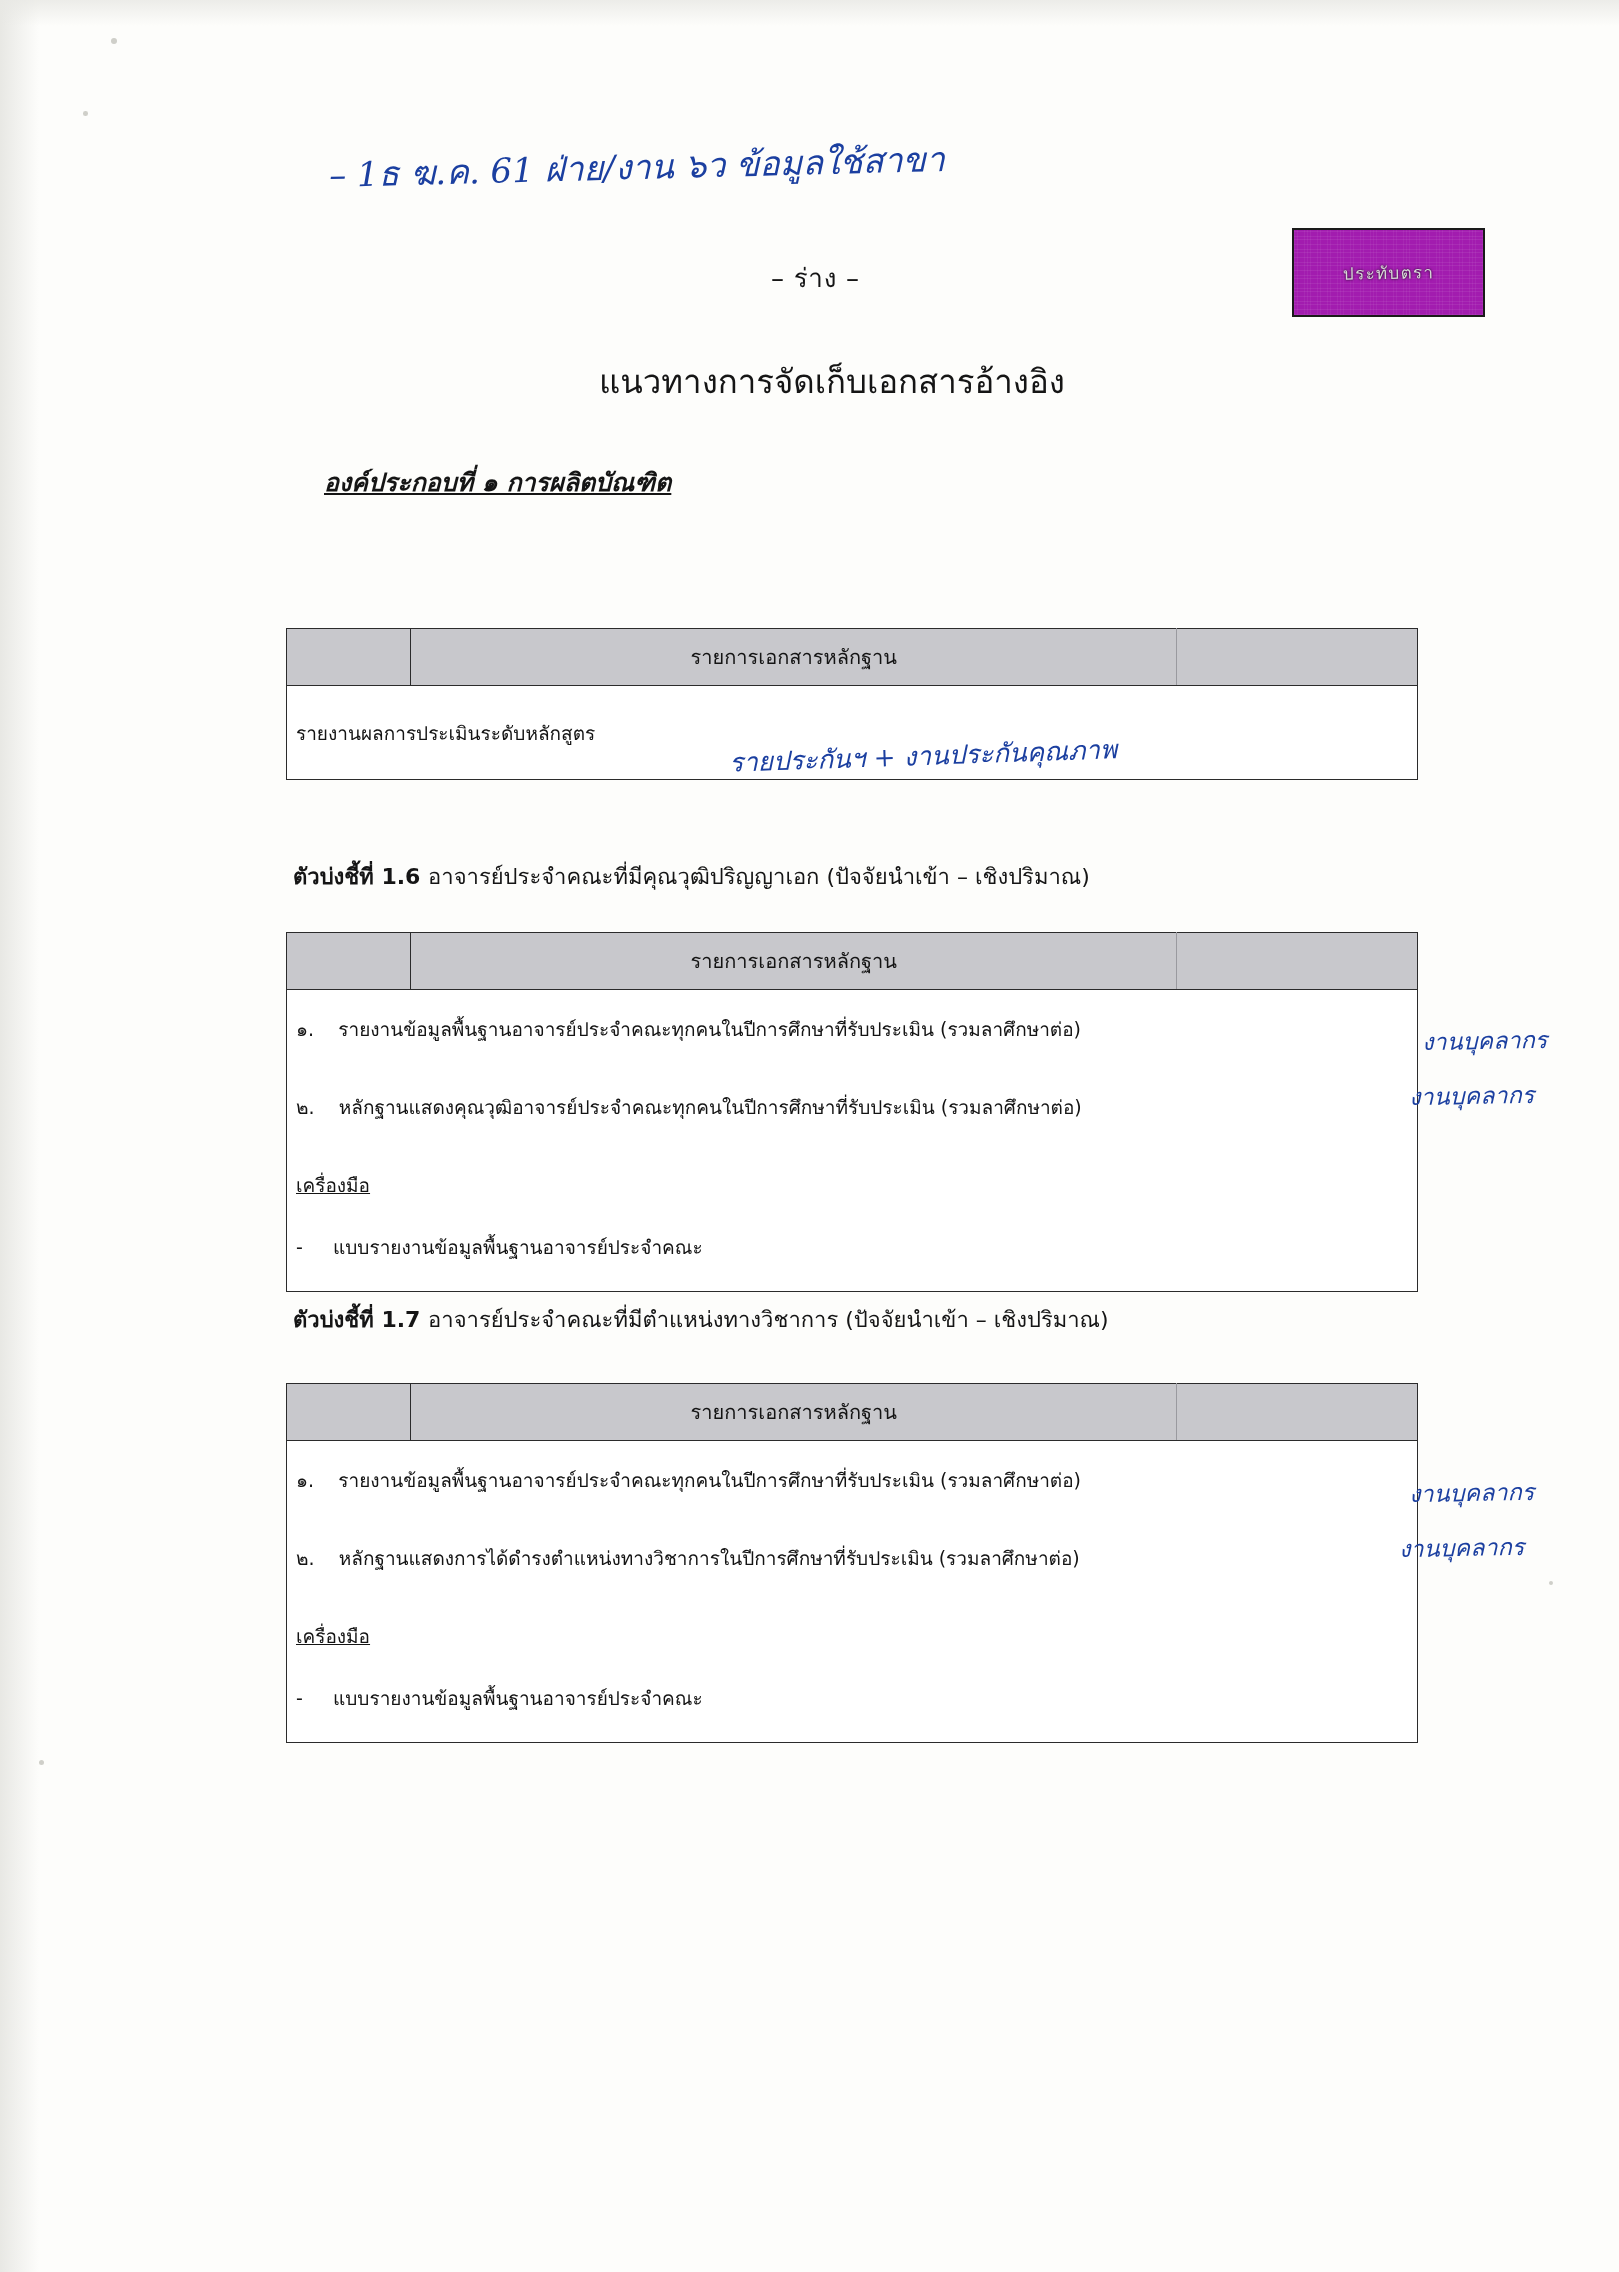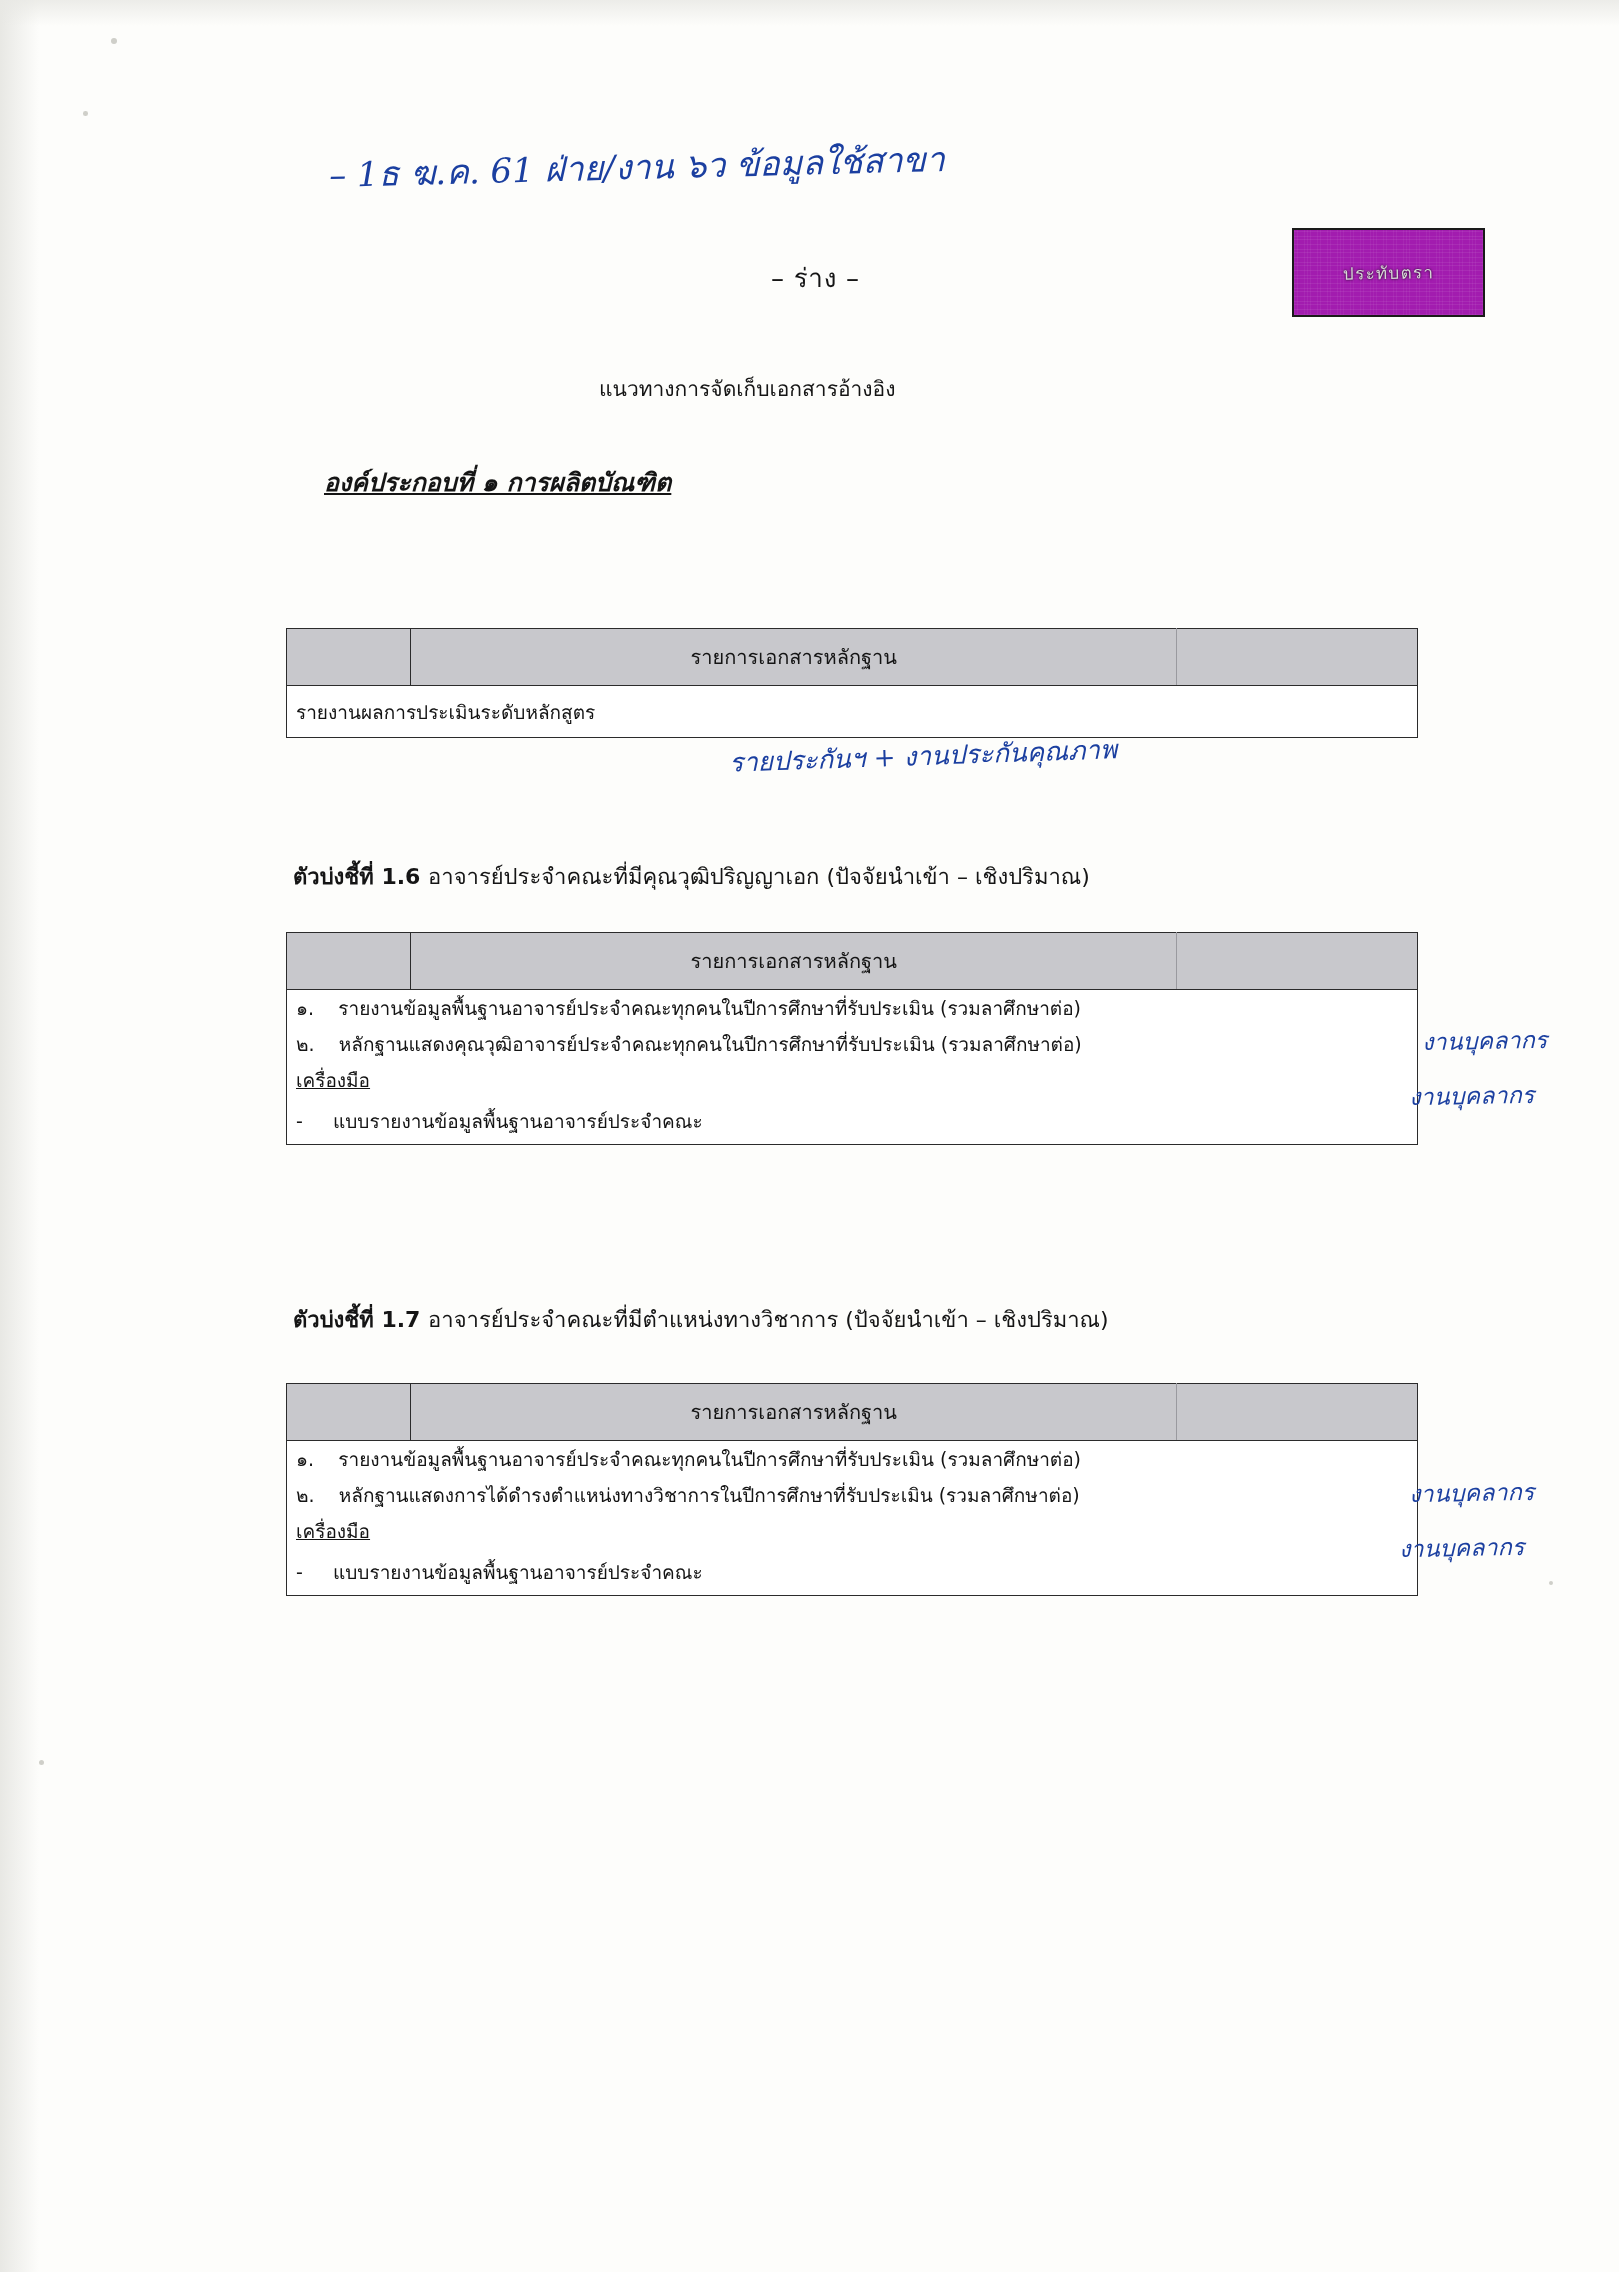--- a/index.html
+++ b/index.html
@@ -77,22 +77,21 @@
   .doc-text {
     position: absolute;
     color: #151515;
     white-space: nowrap;
   }
   .draft-mark {
     font-size: 26px;
     letter-spacing: 0.7px;
   }
   .doc-title {
-    font-size: 21px;
-    margin-top: 17px;
+    font-size: 33px;
   }
   .section-heading {
     font-size: 25px;
     font-weight: bold;
     font-style: italic;
     text-decoration: underline;
   }
   .indicator-heading {
     font-size: 22px;
     font-weight: bold;
@@ -104,21 +103,21 @@
   
   .doc-table {
     position: absolute;
     border-collapse: collapse;
     background: #ffffff;
   }
   .doc-table td {
     border: 1.3px solid #2b2b2b;
     font-size: 19px;
     color: #141414;
-    padding: 0 9px;
+    padding: 21px 9px;
     vertical-align: middle;
   }
   .hdr-row td {
     background: #c8c8cc;
     text-align: center;
     font-size: 20px;
     height: 56px;
     padding: 0;
   }
   .hdr-row td.seg {

